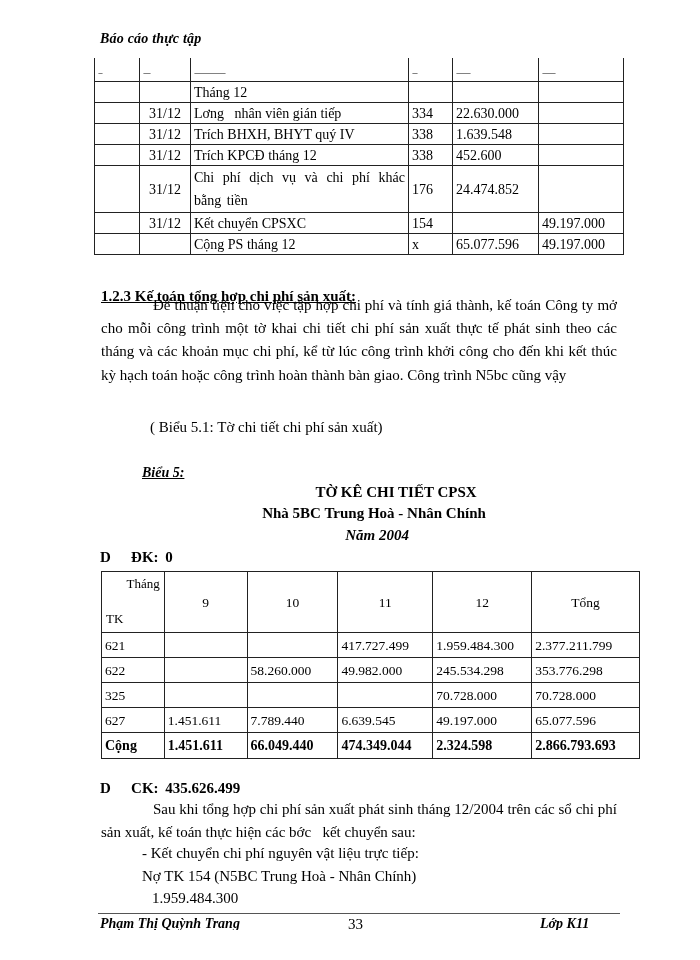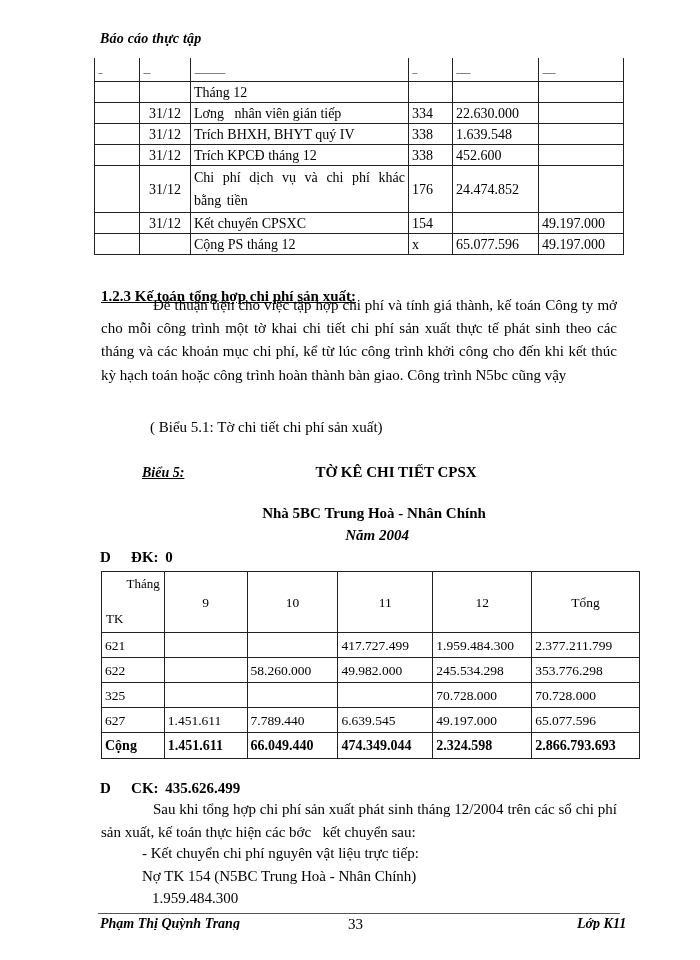--- a/index.html
+++ b/index.html
@@ -29,21 +29,21 @@
   .bold td, .bold { font-weight: bold; }
   .heading {
     left: 101px; top: 288px; font-size: 15px; font-weight: bold; text-decoration: underline;
   }
   .para {
     left: 101px; width: 516px; font-size: 15px; line-height: 23.2px; text-align: justify;
   }
   .para1 { top: 294px; text-indent: 52px; }
   .caption { left: 150px; top: 419px; font-size: 15px; }
   .bieu { left: 142px; top: 465px; font-size: 14px; font-weight: bold; font-style: italic; text-decoration: underline; }
-  .title1 { left: 0; width: 700px; text-align: center; top: 464px; font-size: 15px; font-weight: bold; padding-left: 92px; box-sizing: border-box; }
+  .title1 { left: 0; width: 700px; text-align: center; top: 484px; font-size: 15px; font-weight: bold; padding-left: 92px; box-sizing: border-box; }
   .title2 { left: 0; width: 700px; text-align: center; top: 505px; font-size: 15px; font-weight: bold; padding-left: 48px; box-sizing: border-box; }
   .title3 { left: 0; width: 640px; text-align: center; top: 527px; font-size: 15px; font-weight: bold; font-style: italic; padding-left: 58px; box-sizing: border-box; margin-left: 28px; }
   .dk { left: 100px; top: 549px; font-size: 15px; font-weight: bold; word-spacing: 3px; }
   
   #summary { left: 101px; top: 571px; width: 539px; }
   #summary td { height: 24px; font-size: 13.5px; }
   #summary td.k { width: 56px; }
   #summary td.m9 { width: 76px; }
   #summary td.m10 { width: 84px; }
   #summary td.m11 { width: 88px; }
@@ -57,21 +57,21 @@
   .ck { left: 100px; top: 780px; font-size: 15px; font-weight: bold; word-spacing: 3px; }
   .para2 { top: 798px; text-indent: 52px; }
   .line { left: 142px; font-size: 15px; }
   .l1 { top: 845px; }
   .l2 { top: 868px; }
   .l3 { top: 890px; left: 152px; }
   .footer-rule { left: 98px; top: 913px; width: 522px; height: 0; border-top: 1px solid #555; }
   .footer { top: 916px; font-size: 14px; font-style: italic; font-weight: bold; height: 14px; overflow: hidden; }
   .f-left { left: 100px; }
   .f-mid { left: 348px; font-style: normal; font-weight: normal; font-size: 15px; }
-  .f-right { left: 577px; }
+  .f-right { left: 540px; }
 </style>
 </head>
 <body>
 
 <div class="abs running-head">Báo cáo thực tập</div>
 
 <table id="ledger">
   <tbody>
       <tr class="first">
     <td class="c1">....</td>

